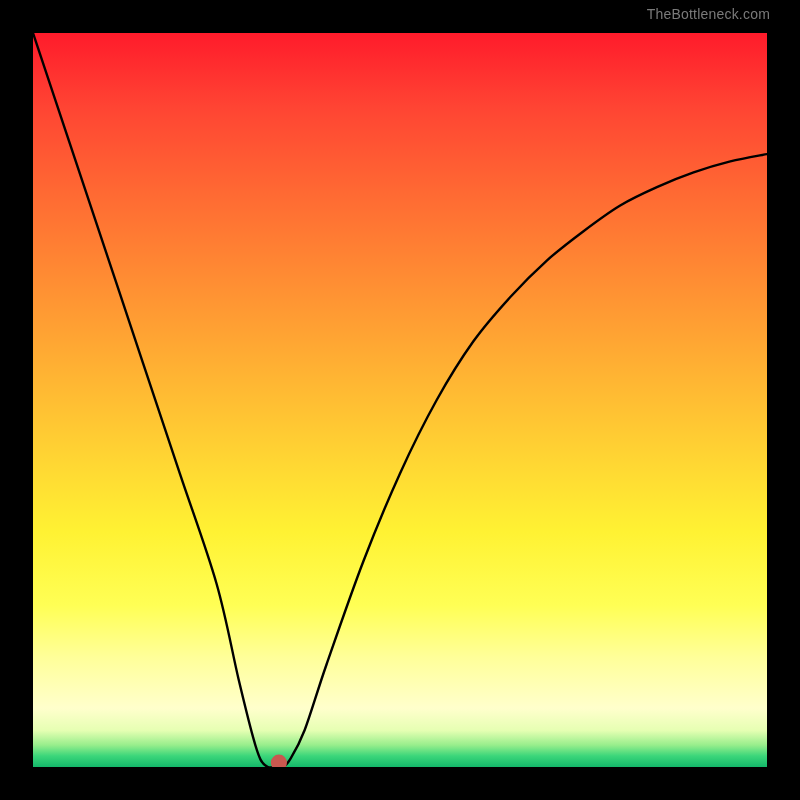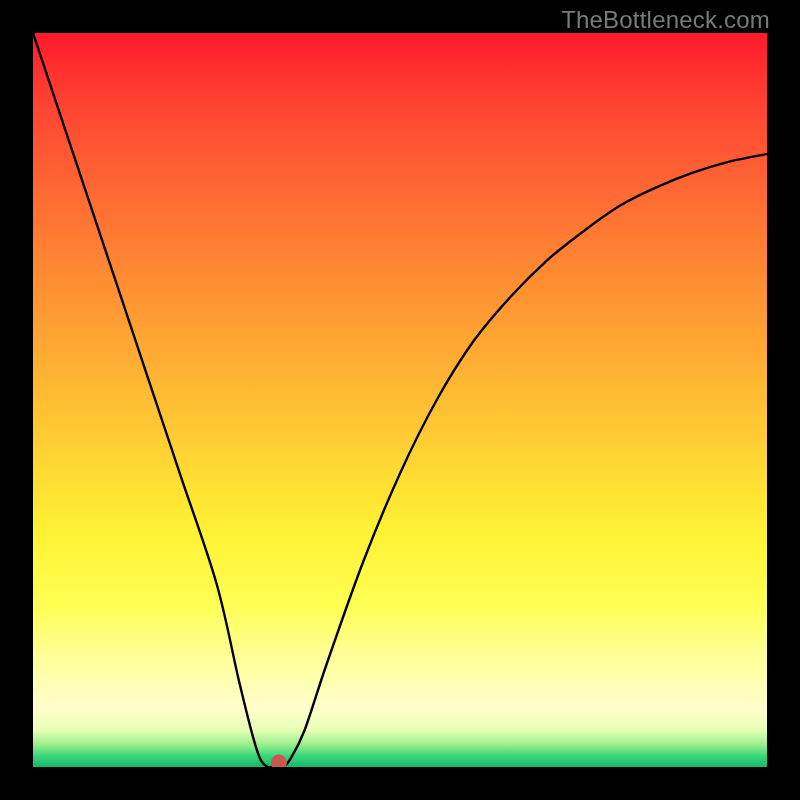--- a/index.html
+++ b/index.html
@@ -40,21 +40,21 @@
       #98ee8c 97%,
       #3bd67a 98.5%,
       #14b86a 100%
     );
   }
   .watermark {
     position: absolute;
     top: 6px;
     right: 30px;
     color: #7a7a7a;
-    font-size: 24px;
+    font-size: 14px;
     font-weight: 500;
     letter-spacing: 0.2px;
     user-select: none;
   }
   svg.curve {
     position: absolute;
     left: 0;
     top: 0;
     width: 734px;
     height: 734px;

